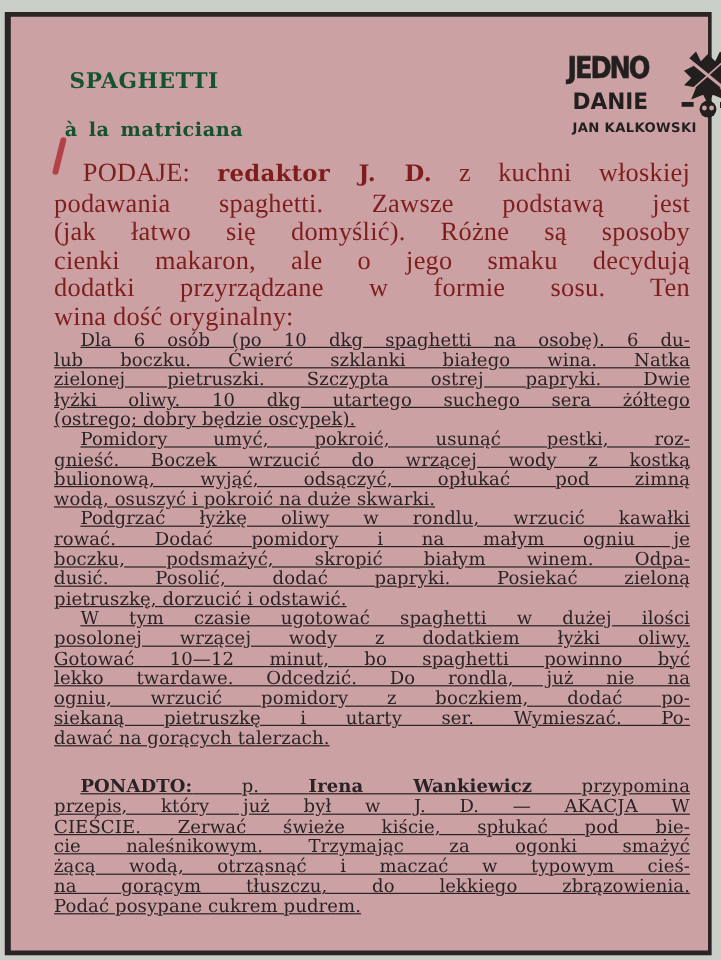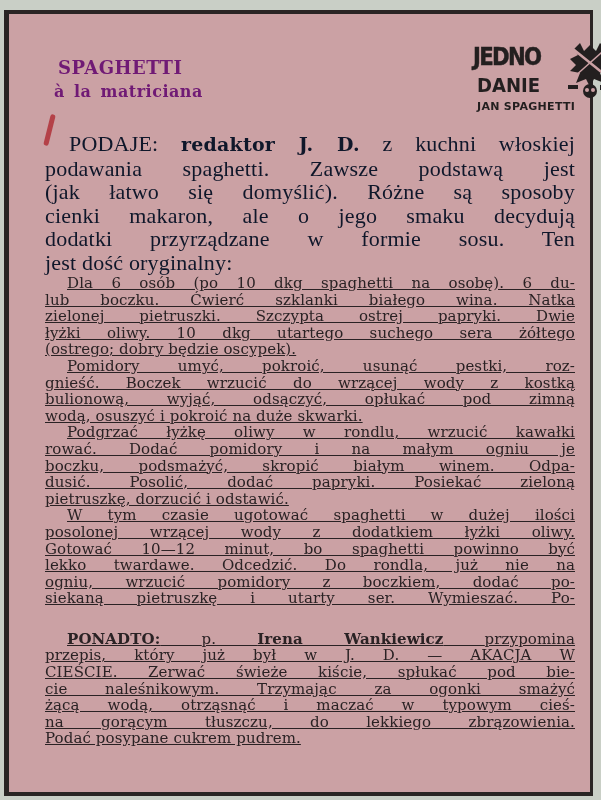--- a/index.html
+++ b/index.html
@@ -17,34 +17,34 @@
     box-sizing: border-box;
     background: #cba1a4;
     border-left: 5px solid #2a2524;
     border-top: 4px solid #2a2524;
     border-bottom: 4px solid #2a2524;
     border-right: 3px solid #2a2524;
   }
   .title-block {
     position: absolute;
     left: 45px; top: 43px;
-    color: #701a75;
+    color: #14532d;
     font-weight: bold;
   }
   .title {
     font-family: "DejaVu Serif", serif;
     font-size: 18px;
     letter-spacing: 0.5px;
     margin-left: 4px;
   }
   .subtitle {
     font-family: "DejaVu Serif", serif;
     font-size: 16px;
     letter-spacing: 0.5px;
-    margin-top: 4px;
+    margin-top: 20px;
     word-spacing: 3px;
   }
   .logo {
     position: absolute;
     left: 424px; top: 20px;
     width: 150px; height: 80px;
     color: #231f1f;
     margin-left: 36px;
   }
   .logo .jedno {
@@ -81,21 +81,21 @@
     transform: rotate(14deg);
     opacity: 0.85;
   }
   .intro {
     position: absolute;
     left: 36px; top: 118px;
     width: 530px;
     font-family: "Liberation Serif", serif;
     font-size: 22px;
     line-height: 23.5px;
-    color: #0f172a;
+    color: #7f1d1d;
     text-align: justify;
     letter-spacing: 0.2px;
   }
   .intro .lead { margin-left: 24px; }
   .intro b { font-family: "DejaVu Serif", serif; font-size: 19px; }
   .body-text {
     position: absolute;
     left: 36px; top: 261px;
     width: 530px;
     font-family: "DejaVu Serif", serif;
@@ -118,21 +118,21 @@
 <div class="clipping">
 
   <div class="title-block">
     <div class="title">SPAGHETTI</div>
     <div class="subtitle">à la matriciana</div>
   </div>
 
   <div class="logo">
     <div class="jedno">JEDNO</div>
     <div class="danie">DANIE</div>
-    <div class="author">JAN SPAGHETTI</div>
+    <div class="author">JAN KALKOWSKI</div>
     <svg class="emblem" viewBox="0 0 52 62">
       <path d="M10 10 L16 4 L20 12 L26 6 L32 12 L36 4 L42 10 L38 16 L46 20 L40 26 L46 32 L36 34 L40 44 L30 40 L26 48 L22 40 L12 44 L16 34 L6 32 L12 26 L6 20 L14 16 Z" fill="#231f1f"></path>
       <line x1="4" y1="6" x2="46" y2="40" stroke="#cba1a4" stroke-width="2.5"></line>
       <line x1="46" y1="6" x2="10" y2="38" stroke="#cba1a4" stroke-width="1.5"></line>
       <circle cx="26" cy="52" r="7" fill="#231f1f"></circle>
       <circle cx="23" cy="51" r="2" fill="#cba1a4"></circle>
       <circle cx="29" cy="51" r="2" fill="#cba1a4"></circle>
       <rect x="36" y="46" width="12" height="5" fill="#231f1f"></rect>
       <rect x="4" y="46" width="10" height="4" fill="#231f1f"></rect>
     </svg>
@@ -143,21 +143,21 @@
   <div class="intro">
     <span class="line">
       <span class="lead">PODAJE:</span>
       <b>redaktor J. D.</b>
       <span>z kuchni włoskiej</span>
     </span>
     <span class="line">podawania spaghetti. Zawsze podstawą jest</span>
     <span class="line">(jak łatwo się domyślić). Różne są sposoby</span>
     <span class="line">cienki makaron, ale o jego smaku decydują</span>
     <span class="line">dodatki przyrządzane w formie sosu. Ten</span>
-    <span class="line last">jest dość oryginalny:</span>
+    <span class="line last">wina dość oryginalny:</span>
   </div>
 
   <div class="body-text">
     <div>
       <span class="line indent">Dla 6 osób (po 10 dkg spaghetti na osobę). 6 du-</span>
       <span class="line">lub boczku. Ćwierć szklanki białego wina. Natka</span>
       <span class="line">zielonej pietruszki. Szczypta ostrej papryki. Dwie</span>
       <span class="line">łyżki oliwy. 10 dkg utartego suchego sera żółtego</span>
       <span class="line last">(ostrego; dobry będzie oscypek).</span>
     </div>
@@ -177,20 +177,21 @@
       <span class="line last">pietruszkę, dorzucić i odstawić.</span>
     </div>
 
     <div>
       <span class="line indent">W tym czasie ugotować spaghetti w dużej ilości</span>
       <span class="line">posolonej wrzącej wody z dodatkiem łyżki oliwy.</span>
       <span class="line">Gotować 10—12 minut, bo spaghetti powinno być</span>
       <span class="line">lekko twardawe. Odcedzić. Do rondla, już nie na</span>
       <span class="line">ogniu, wrzucić pomidory z boczkiem, dodać po-</span>
       <span class="line">siekaną pietruszkę i utarty ser. Wymieszać. Po-</span>
+      <span class="line last">dawać na gorących talerzach.</span>
     </div>
 
     <div class="ponadto">
       <span class="line indent">
         <b>PONADTO:</b>
         <span>p.</span>
         <b>Irena Wankiewicz</b>
         <span>przypomina</span>
       </span>
       <span class="line">przepis, który już był w J. D. — AKACJA W</span>

